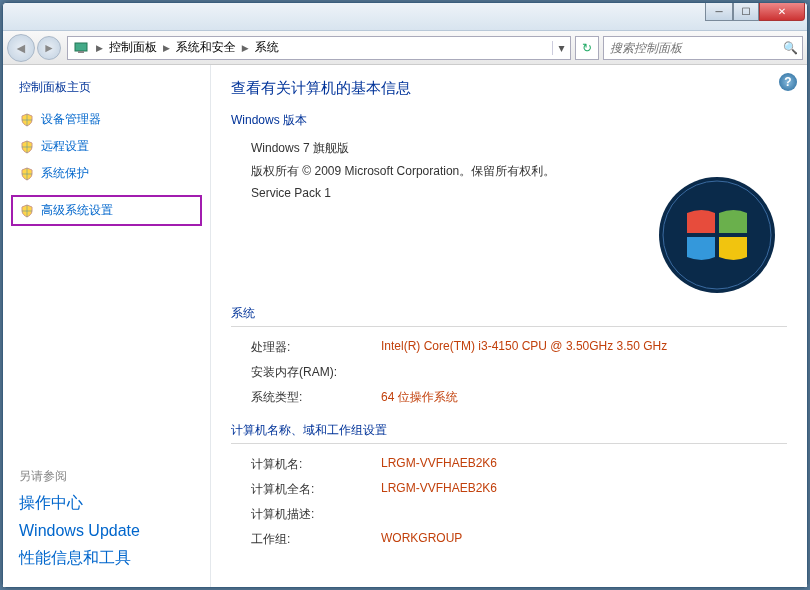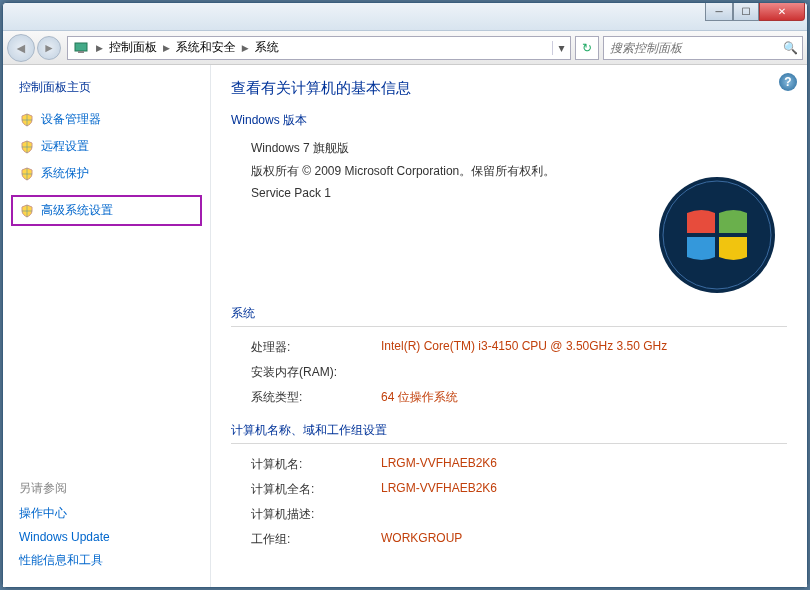--- a/index.html
+++ b/index.html
@@ -23,21 +23,21 @@
 .search input { border: none; outline: none; flex: 1; padding: 0 6px; font-size: 12px; color: #737373; font-style: italic; }
 .search .sicon { width: 22px; text-align: center; color: #6a8cb0; }
 .body { flex: 1; display: flex; overflow: hidden; }
 .sidebar { width: 208px; background: #fff; border-right: 1px solid #e4e8ec; padding: 14px 10px; display: flex; flex-direction: column; }
 .side-title { color: #003399; font-size: 12px; margin-bottom: 10px; padding-left: 6px; }
 .side-link { display: flex; align-items: center; color: #0066cc; font-size: 12px; padding: 5px 6px; cursor: pointer; }
 .side-link .shield { width: 16px; height: 16px; margin-right: 6px; display: flex; align-items: center; justify-content: center; }
 .highlighted { border: 2px solid #a21caf; margin: 8px -2px; }
 .side-bottom { margin-top: auto; }
 .side-bottom .bt { color: #888; font-size: 12px; padding: 4px 6px; }
-.side-bottom .bl { color: #0066cc; font-size: 12px; padding: 4px 6px; cursor: pointer; display: block; }
+.side-bottom .bl { color: #0066cc; font-size: 16px; padding: 4px 6px; cursor: pointer; display: block; }
 .main { flex: 1; padding: 14px 20px; overflow-y: auto; position: relative; background: #fff; }
 .page-title { color: #003399; font-size: 15px; margin-bottom: 10px; font-weight: normal; }
 .section-label { color: #003399; font-size: 12px; padding: 4px 0; border-bottom: 1px solid #d8d8d8; margin-bottom: 8px; margin-top: 8px; }
 .sub { padding-left: 20px; }
 .line { font-size: 12px; color: #333; padding: 3px 0; }
 .prop { display: flex; padding: 4px 0; font-size: 12px; }
 .prop .k { width: 130px; color: #333; }
 .prop .v { color: #c2410c; }
 .prop .v.link { color: #0066cc; cursor: pointer; }
 .help { position: absolute; top: 8px; right: 10px; width: 18px; height: 18px; border-radius: 50%; background: radial-gradient(#8bd, #269); color: #fff; display: flex; align-items: center; justify-content: center; font-size: 12px; font-weight: bold; cursor: pointer; }

